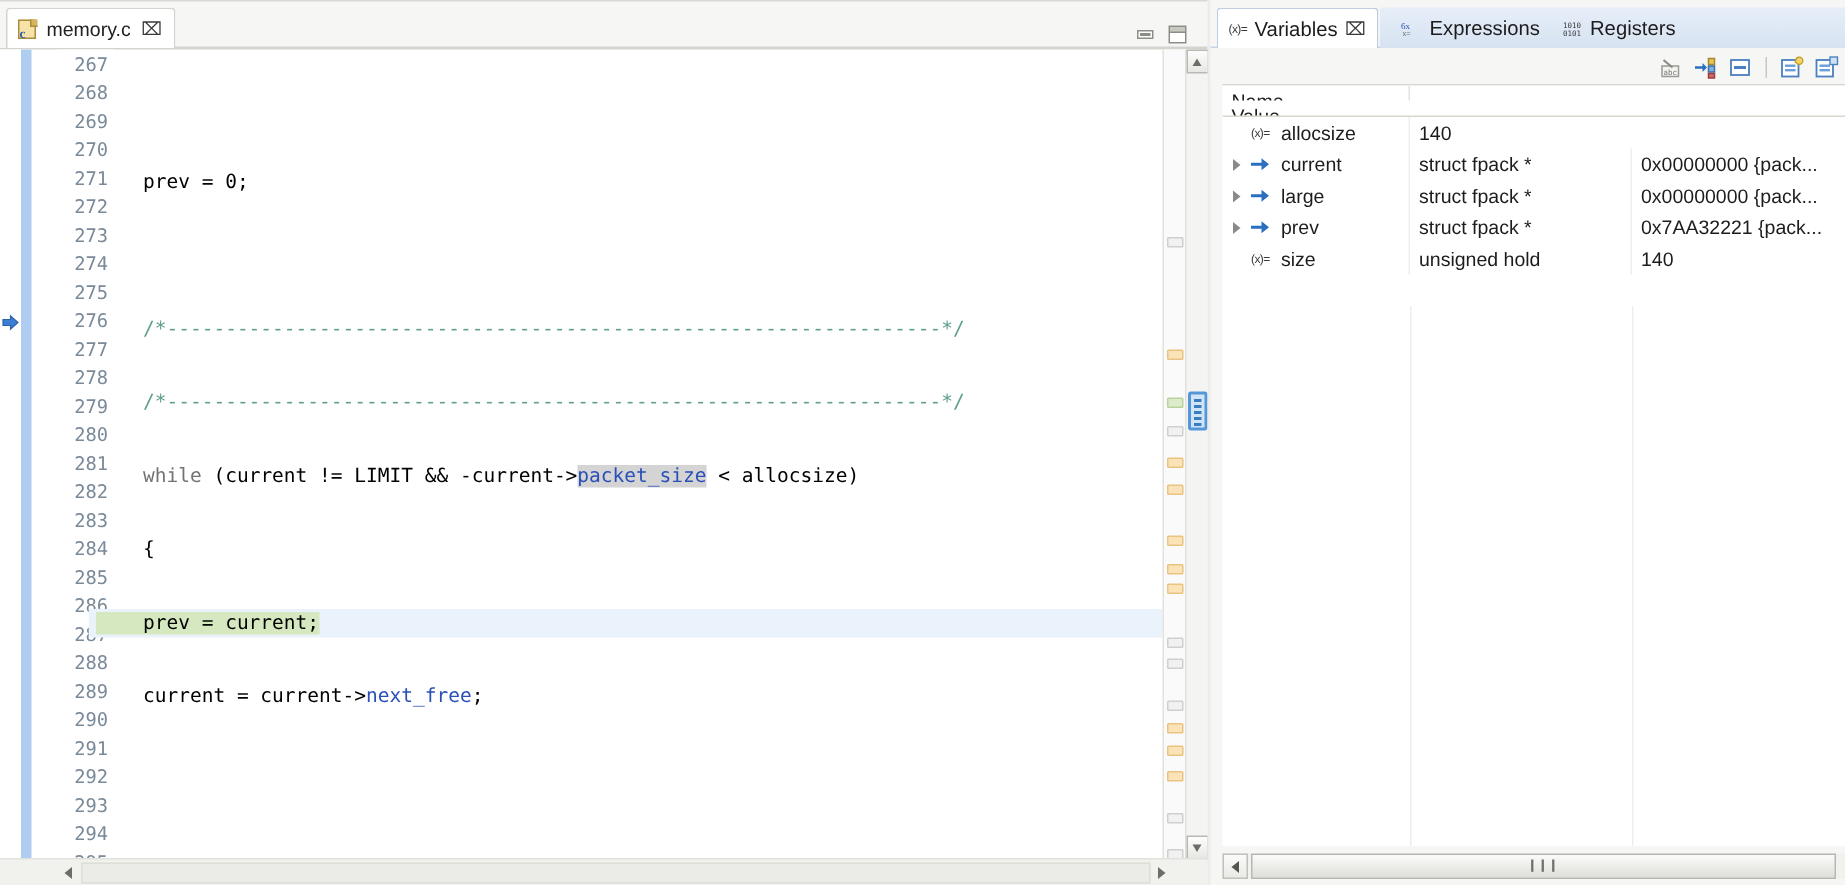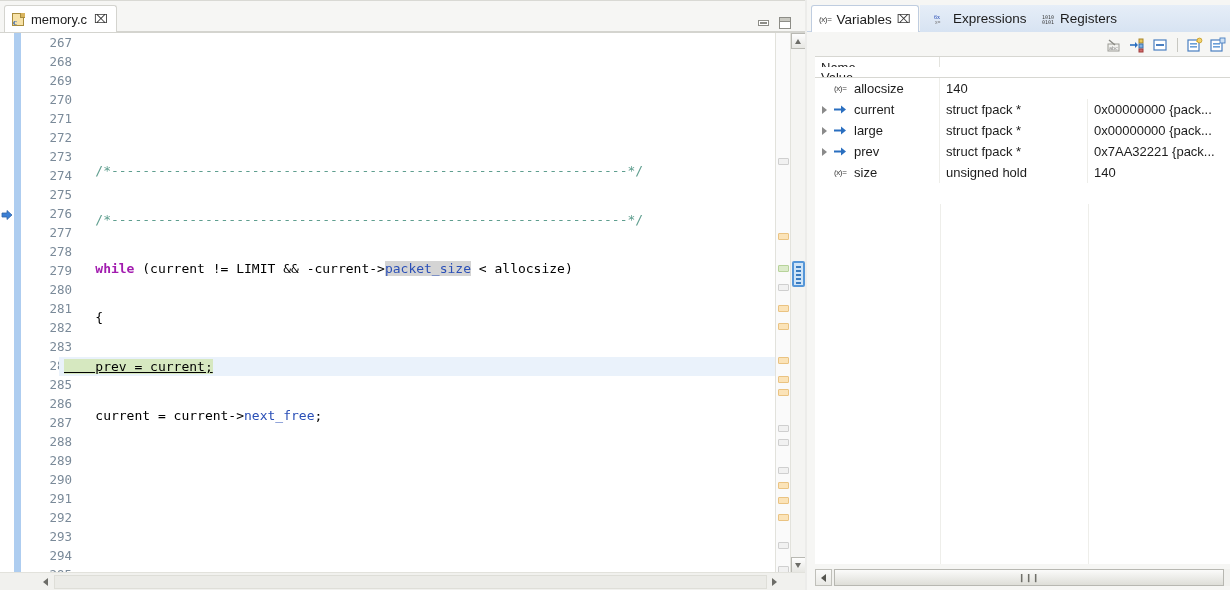--- a/index.html
+++ b/index.html
@@ -146,23 +146,22 @@
     white-space: pre;
     overflow: hidden;
   }
   #code-text .cl {
     height: 19px; line-height: 19px;
     padding-left: 5px;
     color: #000000;
   }
   #code-text .cl.current {
     background: #eaf2fb;
-    text-decoration: underline;
-  }
-  .kw   { color: #a21caf; font-weight: bold; }
+  }
+  .kw   { color: #737373; font-weight: normal; }
   .cmt  { color: #5f9e8f; }
   .fld  { color: #2a4fb7; }
   .hl   { background: #d4d4d4; color: #2a4fb7; }
   .occ  { background: #d6e8c0; }
   .ipArrow {
     position: absolute; left: 1px;
     width: 12px; height: 12px;
   }
   .ipArrow svg { display:block; }
 
@@ -458,20 +457,21 @@
           <div class="ln">290</div>
           <div class="ln">291</div>
           <div class="ln">292</div>
           <div class="ln">293</div>
           <div class="ln">294</div>
           <div class="ln">295</div>
         </div>
 
       <div id="code-text">
         <div class="cl"></div>
+        <div class="cl">    prev = 0;</div>
         <div class="cl"></div>
         <div class="cl"><span class="cmt">    /*------------------------------------------------------------------*/</span></div>
         <div class="cl"><span class="cmt">    /*------------------------------------------------------------------*/</span></div>
         <div class="cl">    <span class="kw">while</span> (current != LIMIT &amp;&amp; -current-&gt;<span class="hl">packet_size</span> &lt; allocsize)</div>
         <div class="cl">    {</div>
         <div class="cl current"><span class="occ">    prev = current;</span></div>
         <div class="cl">    current = current-&gt;<span class="fld">next_free</span>;</div>
         
         
         

